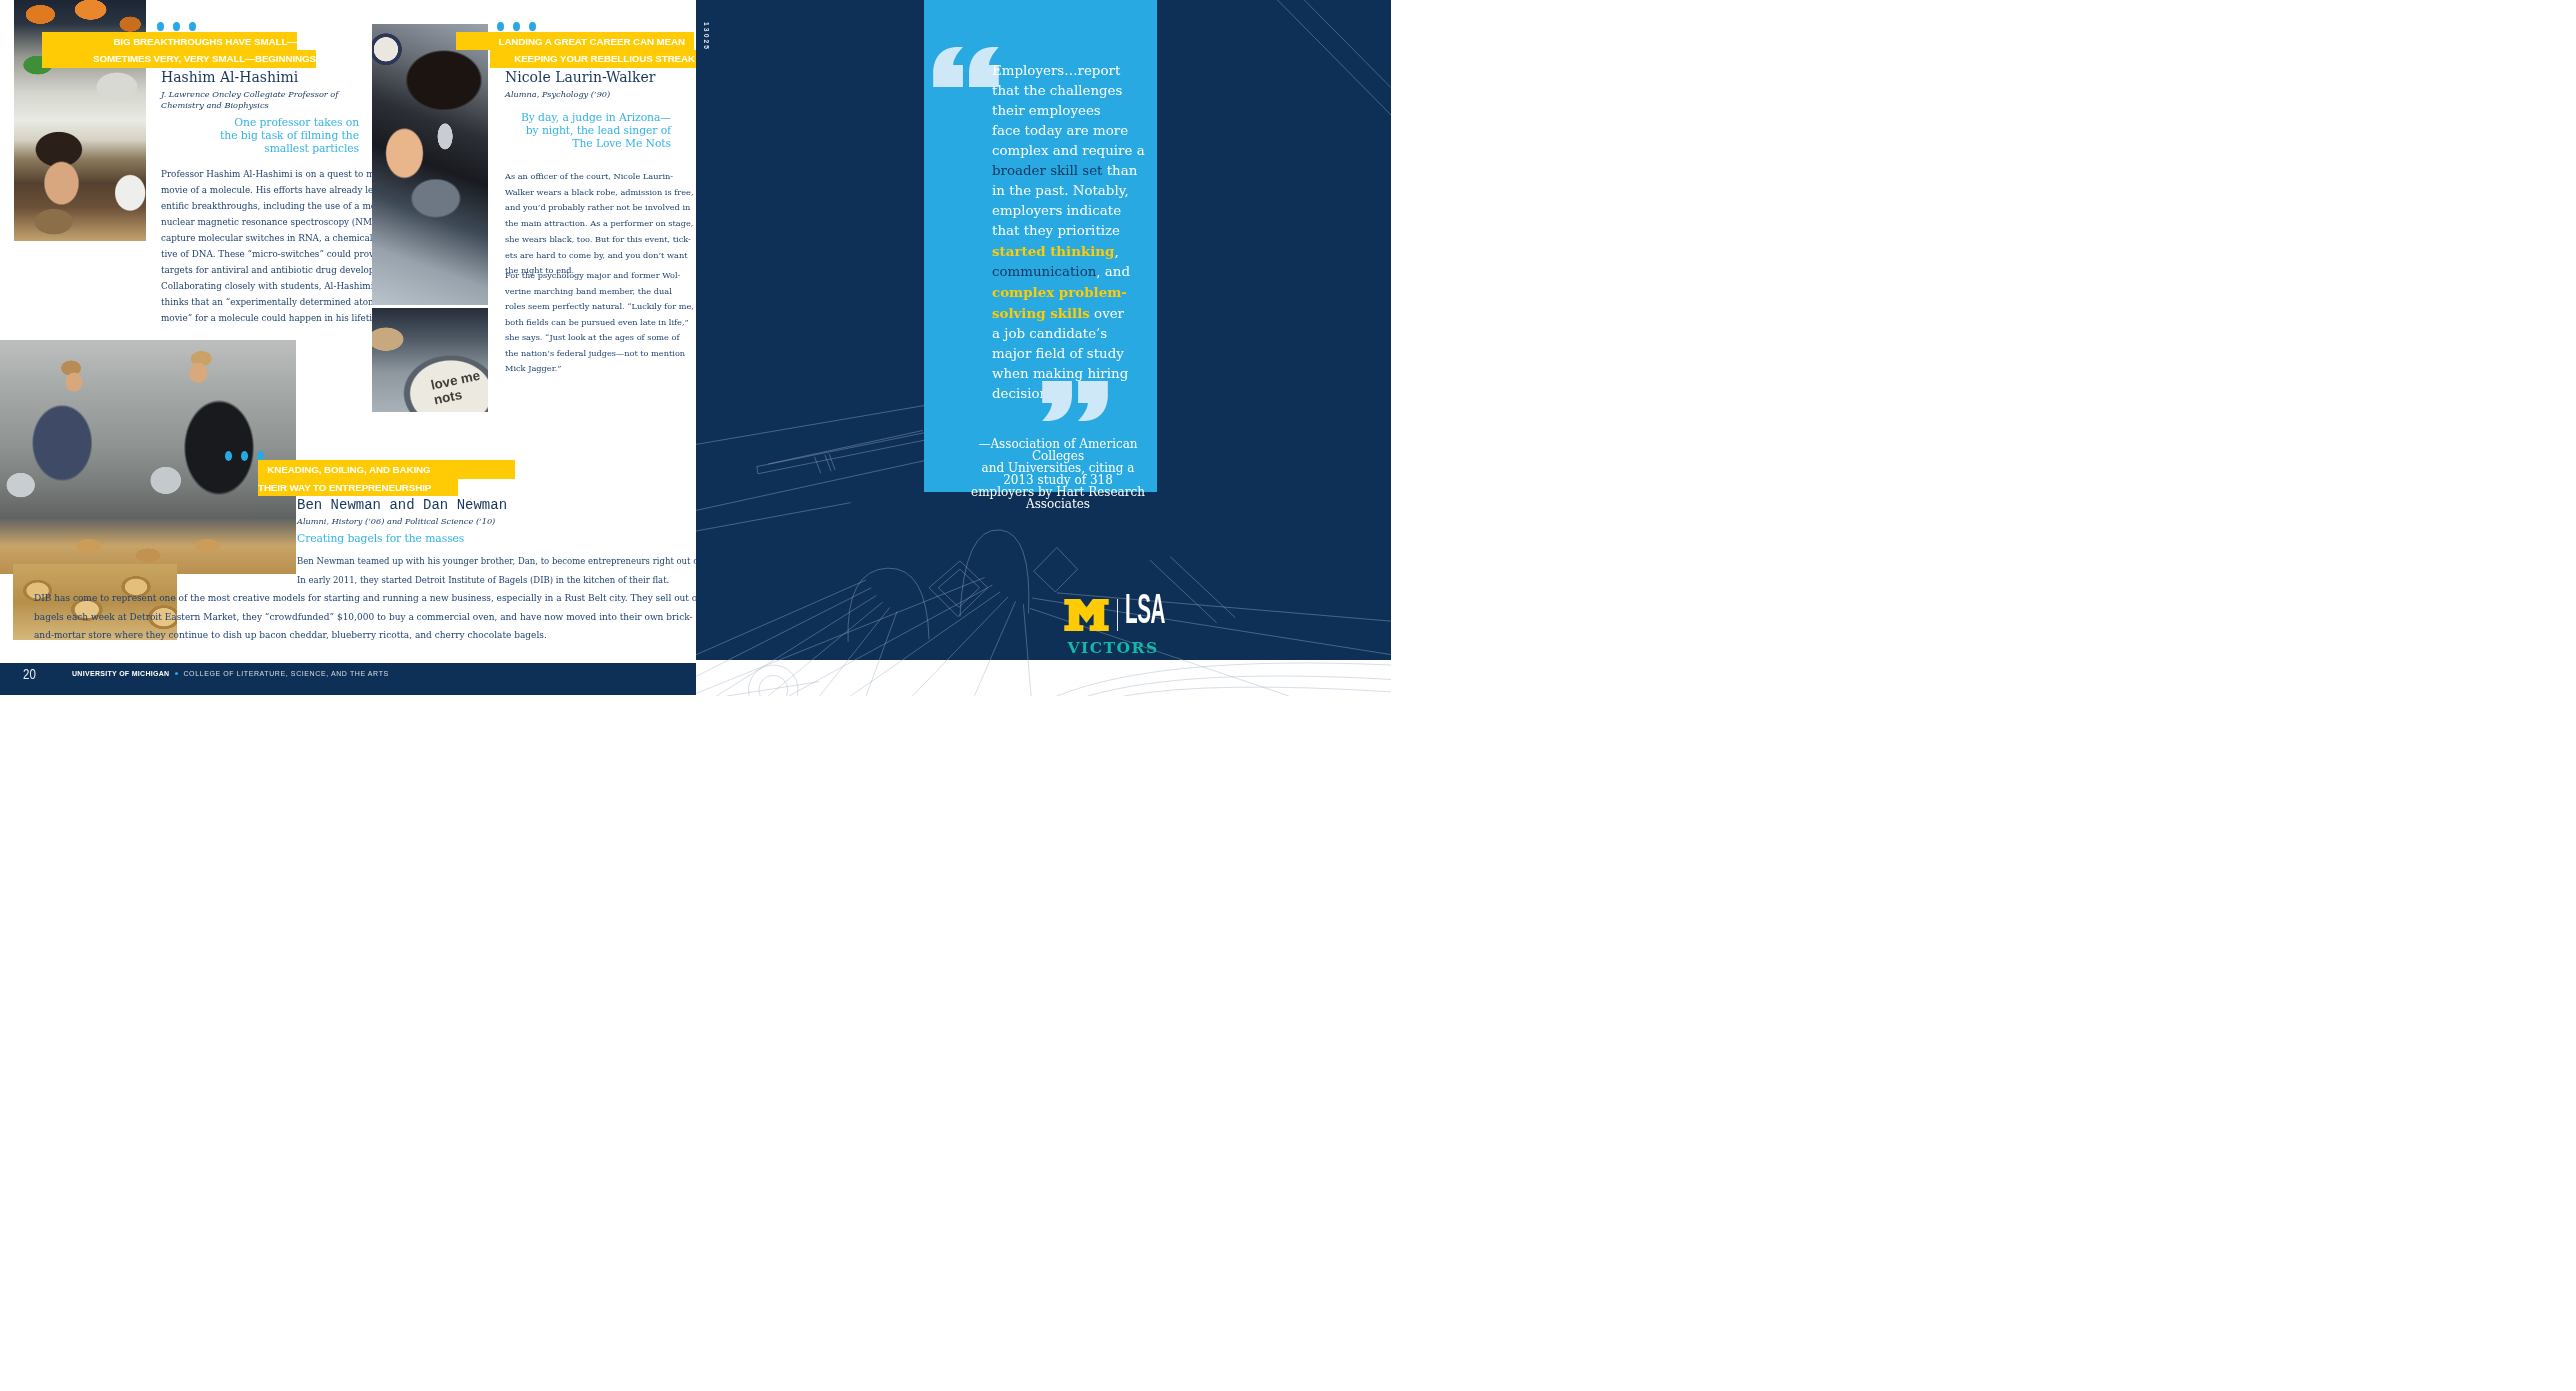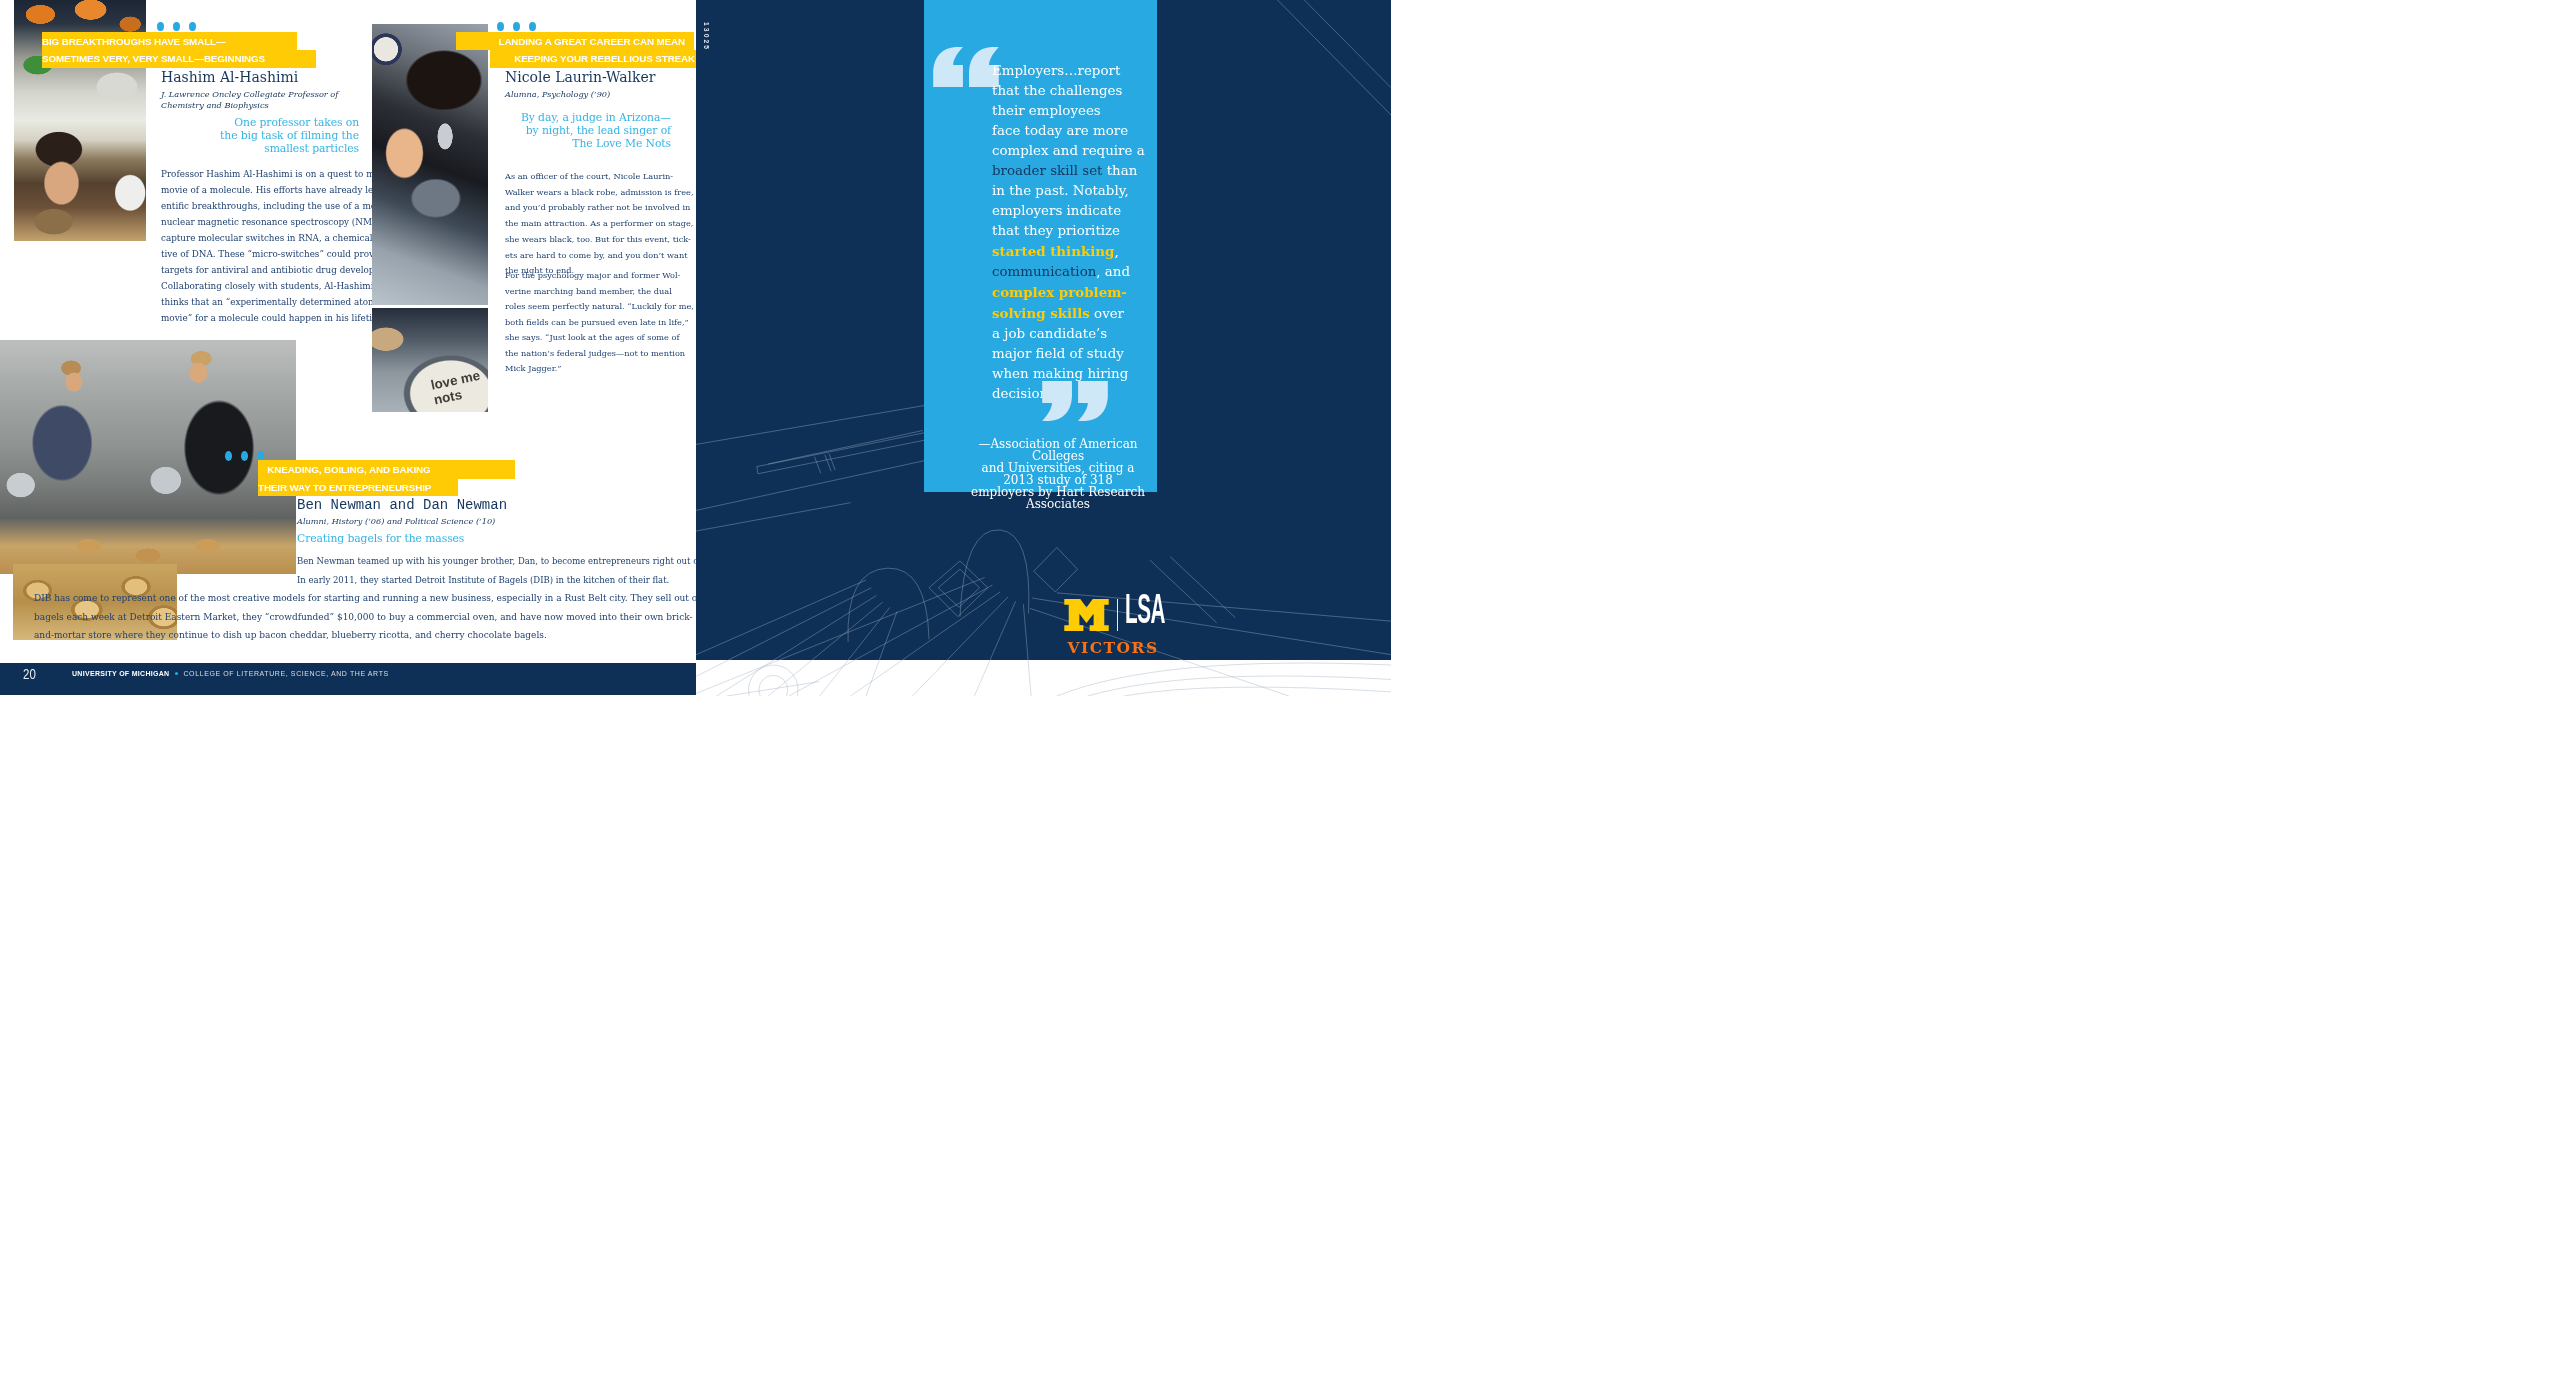--- a/index.html
+++ b/index.html
@@ -60,21 +60,21 @@
       radial-gradient(26px 18.5px at 45% 60%, #e6c585 0 45%, #a97f3c 48% 60%, transparent 62%),
       radial-gradient(24px 17.5px at 75% 30%, #e2c07c 0 45%, #a97f3c 48% 60%, transparent 62%),
       radial-gradient(26px 19.6px at 92% 70%, #e6c585 0 45%, #a97f3c 48% 60%, transparent 62%),
       linear-gradient(180deg,#c9a562 0%,#b78f4b 50%,#d6b87b 100%);}
   
   .dots{position:absolute;display:flex;gap:8.8px;}
   .dots span{width:7.2px;height:9.8px;border-radius:50%;background:#29a9e1;display:block;}
   .banner{position:absolute;background:#ffcb05;color:#ffffff;
     font-family:"Liberation Sans",sans-serif;font-weight:700;font-size:9.8px;letter-spacing:-0.1px;
     display:flex;align-items:center;white-space:nowrap;}
-  .banner.center{justify-content:flex-start;}
+  .banner.center{justify-content:flex-end;}
   .banner.right{justify-content:flex-end;padding-right:9.3px;}
   .banner.left{justify-content:flex-start;}
   .pname{position:absolute;font-size:14px;color:#16365e;white-space:nowrap;}
   .psub{position:absolute;font-style:italic;font-size:8.2px;line-height:11.3px;color:#16365e;white-space:nowrap;}
   .teal{position:absolute;font-size:10.8px;line-height:13px;color:#35b4e5;letter-spacing:-0.1px;white-space:nowrap;}
   .teal.ra{text-align:right;}
   .body-text{position:absolute;color:#1e4070;white-space:nowrap;}
   .body-text .ln{white-space:nowrap;}
   
   .footer-bar{position:absolute;left:0;top:663px;width:696px;height:32px;background:#0e3056;}
@@ -97,21 +97,21 @@
   .q-navy{color:#15365f;font-weight:400;}
   .q-maize{color:#ffcb05;font-weight:700;}
   .attr{position:absolute;left:45px;top:438px;width:178px;text-align:center;
     font-size:12px;line-height:12px;color:#ffffff;}
   
   .logo-m{position:absolute;left:368px;top:599px;}
   .logo-divider{position:absolute;left:421px;top:599px;width:1px;height:32px;background:rgba(255,255,255,.9);}
   .logo-lsa{position:absolute;left:429px;top:592px;font-family:"Liberation Sans",sans-serif;
     font-weight:700;font-size:43px;line-height:32px;color:#ffffff;transform:scaleX(.48);transform-origin:left top;letter-spacing:-1px;}
   .logo-victors{position:absolute;left:368px;top:638px;width:98px;text-align:center;
-    font-family:"DejaVu Serif",serif;font-weight:700;font-size:15.5px;letter-spacing:1.5px;color:#f97316;}
+    font-family:"DejaVu Serif",serif;font-weight:700;font-size:15.5px;letter-spacing:1.5px;color:#14b8a6;}
   .lineart{position:absolute;left:0;top:0;}
 </style>
 </head>
 <body>
 
 <div id="page">
 
   <div class="photo photo-lab"></div>
   <div class="photo photo-strip"></div>
 

